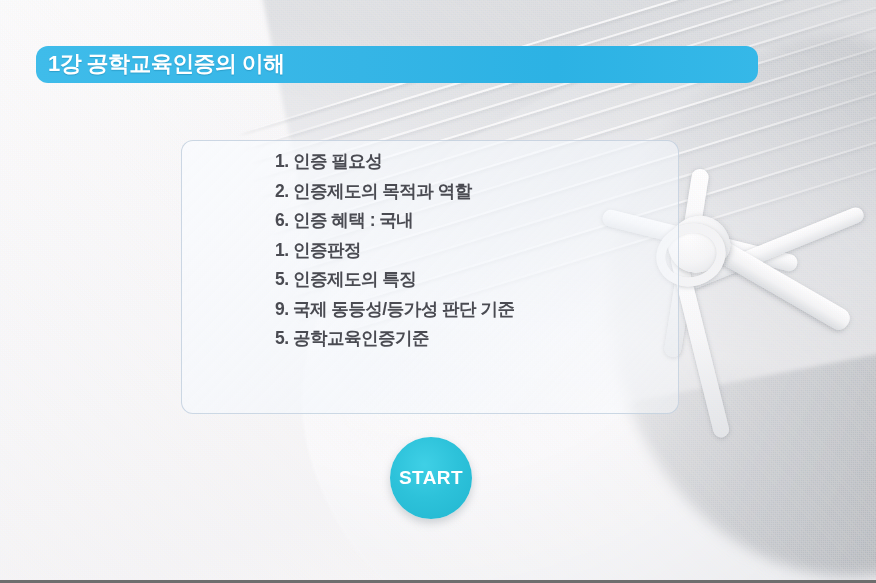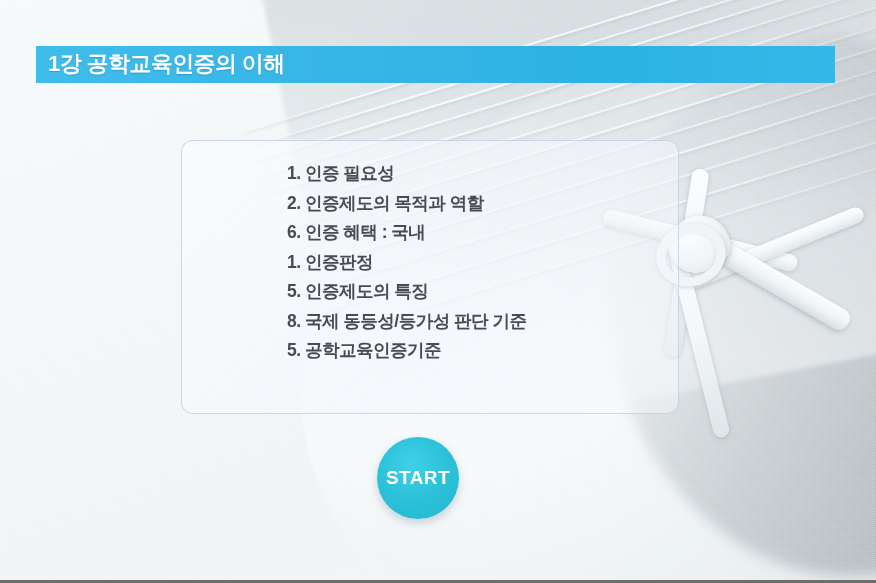--- a/index.html
+++ b/index.html
@@ -147,23 +147,24 @@
       repeating-linear-gradient(0deg,   rgba(255,230,240,0.55) 0 1px, rgba(0,0,0,0) 1px 2px),
       repeating-linear-gradient(90deg,  rgba(225,245,255,0.55) 0 1px, rgba(0,0,0,0) 1px 2px),
       repeating-linear-gradient(45deg,  rgba(255,255,215,0.35) 0 1px, rgba(0,0,0,0) 1px 3px);
   }
 
   
   .title-bar {
     position: absolute;
     left: 36px;
     top: 46px;
-    width: 799px;
+    width: 722px;
     height: 37px;
     background: linear-gradient(90deg, #3fbcea 0%, #35b5e6 45%, #2cb2e4 72%, #35b8e8 100%);
+    border-radius: 12px;
   }
   .title-text {
     position: absolute;
     left: 12px;
     top: 50%;
     transform: translateY(-52%);
     color: #ffffff;
     font-size: 22px;
     font-weight: bold;
     letter-spacing: -0.6px;
@@ -179,36 +180,36 @@
     width: 498px;
     height: 274px;
     border: 1px solid rgba(188,203,219,0.75);
     border-radius: 12px;
     background: linear-gradient(135deg, rgba(250,252,255,0.70) 0%, rgba(243,247,252,0.58) 55%, rgba(249,251,254,0.42) 100%);
     box-sizing: border-box;
     padding: 6px 0 0 0;
   }
   .list {
     list-style: none;
-    margin: 12px;
+    margin: 0;
     padding: 0 0 0 93px;
   }
   .list li {
     color: #4a4b52;
     font-size: 17.5px;
     font-weight: bold;
     letter-spacing: -0.5px;
     line-height: 29.5px;
     white-space: nowrap;
   }
 
   
   .start-wrap {
     position: absolute;
-    left: 377px;
+    left: 390px;
     top: 437px;
     width: 82px;
     height: 82px;
   }
   .start-btn {
     width: 82px;
     height: 82px;
     border: none;
     border-radius: 50%;
     background: radial-gradient(circle at 42% 34%, #3fd0e6 0%, #2dc2da 46%, #22b6d0 100%);
@@ -263,21 +264,21 @@
     <div class="title-text">1강 공학교육인증의 이해</div>
   </div>
 
   <div class="list-panel">
     <ul class="list">
       <li>1. 인증 필요성</li>
       <li>2. 인증제도의 목적과 역할</li>
       <li>6. 인증 혜택 : 국내</li>
       <li>1. 인증판정</li>
       <li>5. 인증제도의 특징</li>
-      <li>8. 국제 동등성/등가성 판단 기준</li>
+      <li>9. 국제 동등성/등가성 판단 기준</li>
       <li>5. 공학교육인증기준</li>
     </ul>
   </div>
 
   <div class="start-wrap">
     <button class="start-btn">START</button>
   </div>
 
 </div>
 

